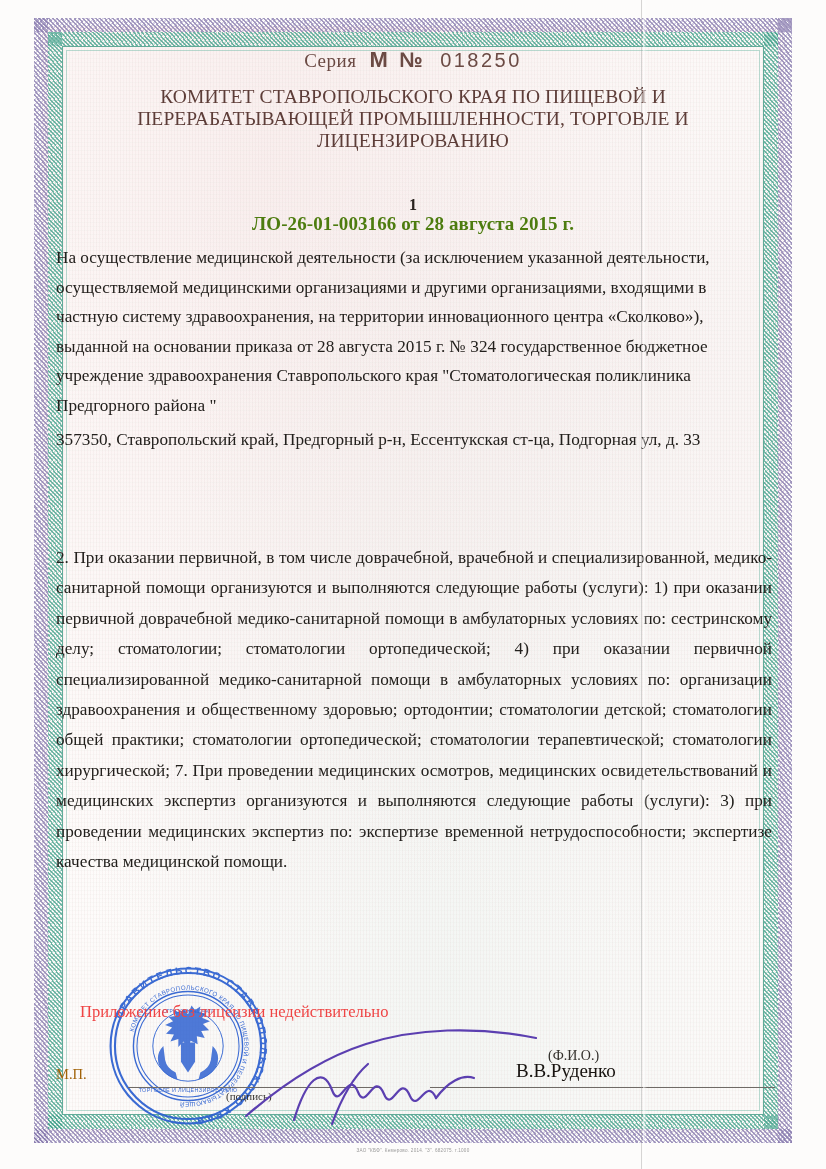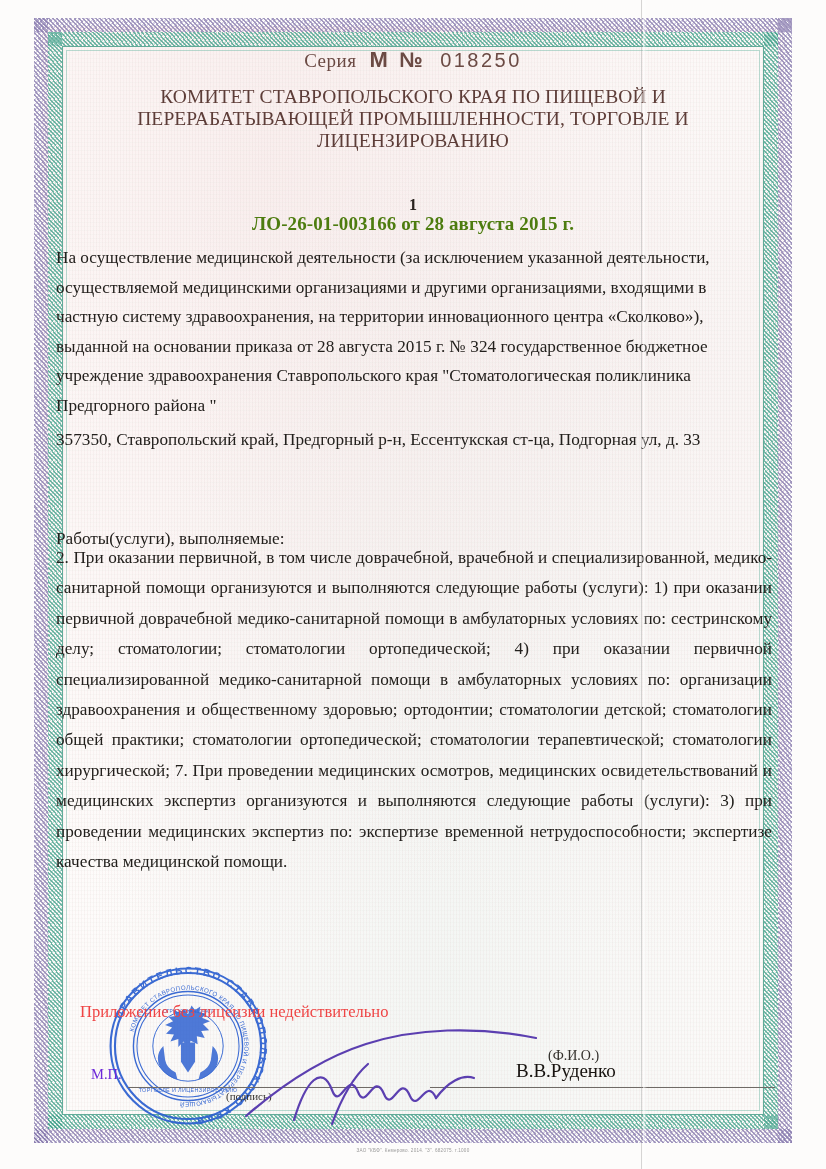--- a/index.html
+++ b/index.html
@@ -134,21 +134,21 @@
     text-justify:inter-word;
   }
 
   
   .disclaimer{
     position:absolute;left:80px;top:1002px;
     font-size:16.5px;color:#ef4444;
   }
   .mp{
     position:absolute;left:56px;top:1066px;
-    font-size:14.5px;color:#6d28d9;margin-left:35px;
+    font-size:14.5px;color:#a16207;
   }
   .sig-line{
     position:absolute;top:1087px;height:1px;background:#6f6a66;
   }
   .sig-line-a{left:128px;width:252px;}
   .sig-line-b{left:430px;width:345px;}
   .cap-podpis{
     position:absolute;left:226px;top:1090px;
     font-size:11px;color:#33302c;
   }
@@ -211,21 +211,20 @@
     <div class="committee">КОМИТЕТ СТАВРОПОЛЬСКОГО КРАЯ ПО ПИЩЕВОЙ И ПЕРЕРАБАТЫВАЮЩЕЙ ПРОМЫШЛЕННОСТИ, ТОРГОВЛЕ И ЛИЦЕНЗИРОВАНИЮ</div>
 
 
     <div class="lic-index">1</div>
     <div class="lic-number">ЛО-26-01-003166 от 28 августа 2015 г.</div>
 
     <div class="para p-main">На осуществление медицинской деятельности (за исключением указанной деятельности, осуществляемой медицинскими организациями и другими организациями, входящими в частную систему здравоохранения, на территории инновационного центра «Сколково»), выданной на основании приказа от 28 августа 2015 г. № 324 государственное бюджетное учреждение здравоохранения Ставропольского края "Стоматологическая поликлиника Предгорного района "</div>
 
     <div class="para p-addr">357350, Ставропольский край, Предгорный р-н, Ессентукская ст-ца, Подгорная ул, д. 33</div>
 
-    <div class="para p-works">Работы(услуги), выполняемые:</div>
 
     <div class="p-body">2. При оказании первичной, в том числе доврачебной, врачебной и специализированной, медико-санитарной помощи организуются и выполняются следующие работы (услуги): 1) при оказании первичной доврачебной медико-санитарной помощи в амбулаторных условиях по: сестринскому делу; стоматологии; стоматологии ортопедической; 4) при оказании первичной специализированной медико-санитарной помощи в амбулаторных условиях по: организации здравоохранения и общественному здоровью; ортодонтии; стоматологии детской; стоматологии общей практики; стоматологии ортопедической; стоматологии терапевтической; стоматологии хирургической; 7. При проведении медицинских осмотров, медицинских освидетельствований и медицинских экспертиз организуются и выполняются следующие работы (услуги): 3) при проведении медицинских экспертиз по: экспертизе временной нетрудоспособности; экспертизе качества медицинской помощи.</div>
 
     <svg class="stamp" viewBox="0 0 200 200">
       <defs>
         <path id="arcOuter" d="M100,100 m-82,0 a82,82 0 1,1 164,0 a82,82 0 1,1 -164,0"></path>
         <path id="arcInner" d="M100,100 m-64,0 a64,64 0 1,1 128,0 a64,64 0 1,1 -128,0"></path>
       </defs>
       <g fill="none" stroke="#2b5fd0" stroke-width="2.4">
         <circle cx="100" cy="100" r="88"></circle>

